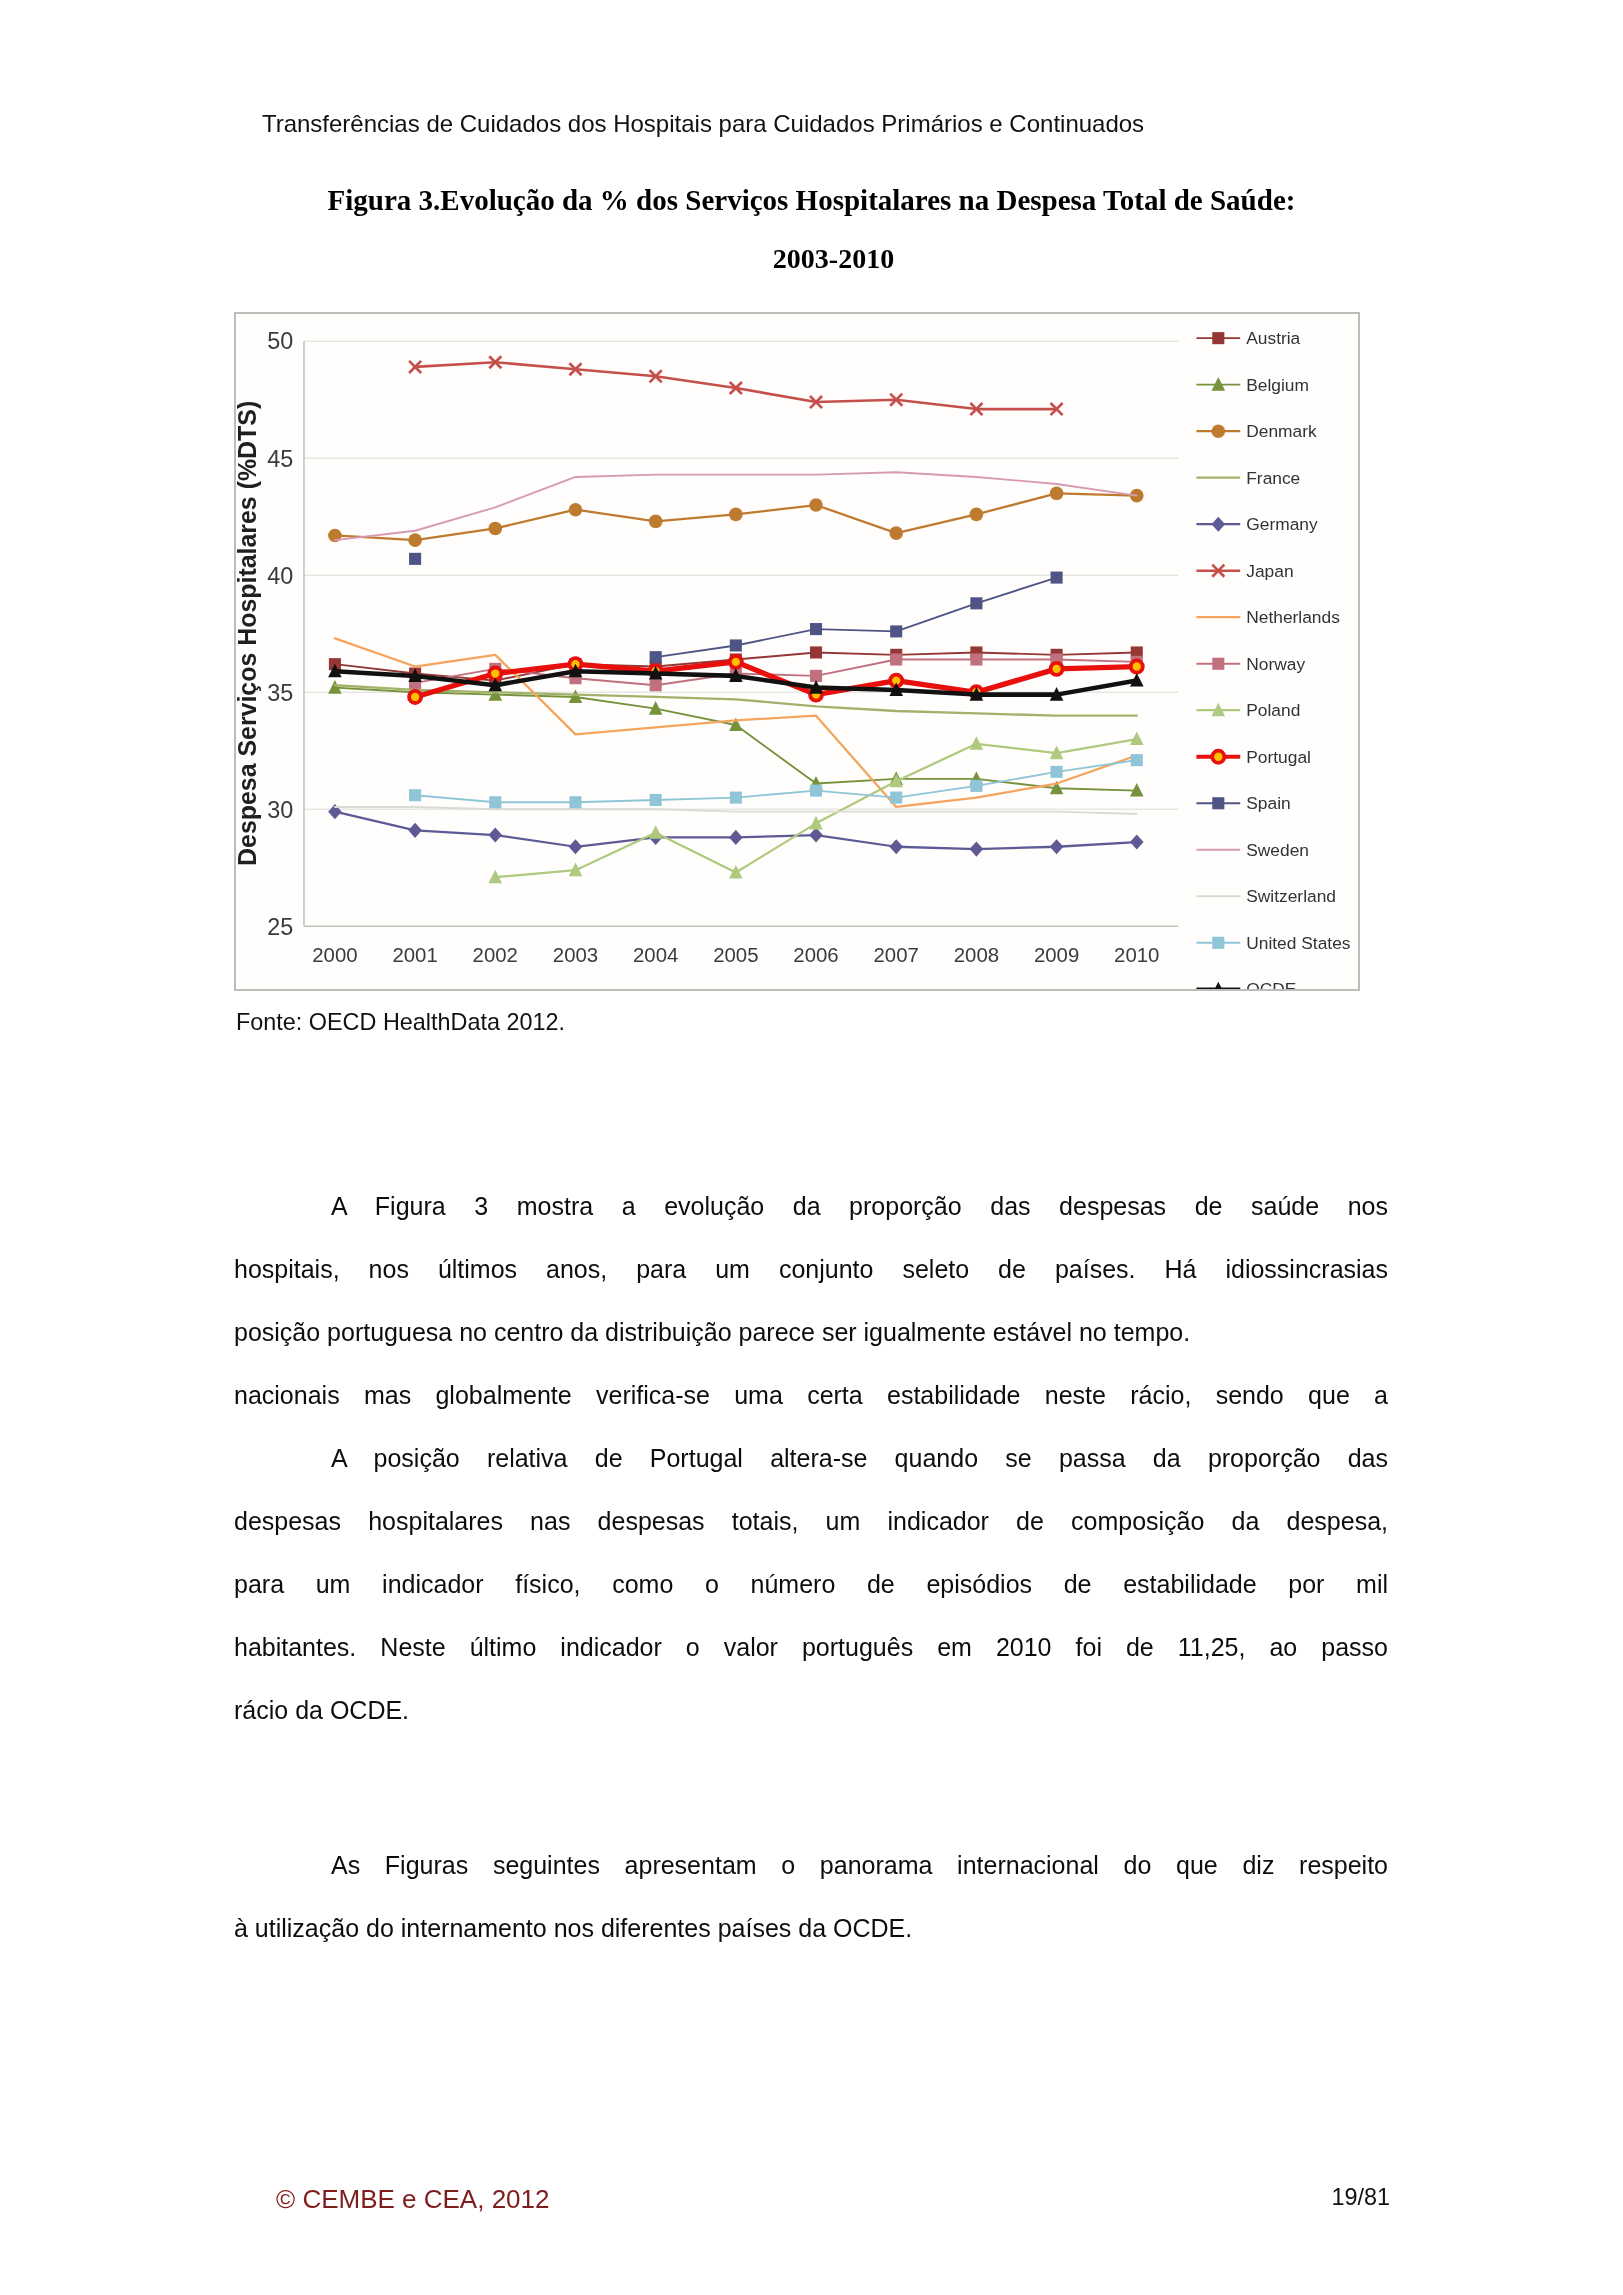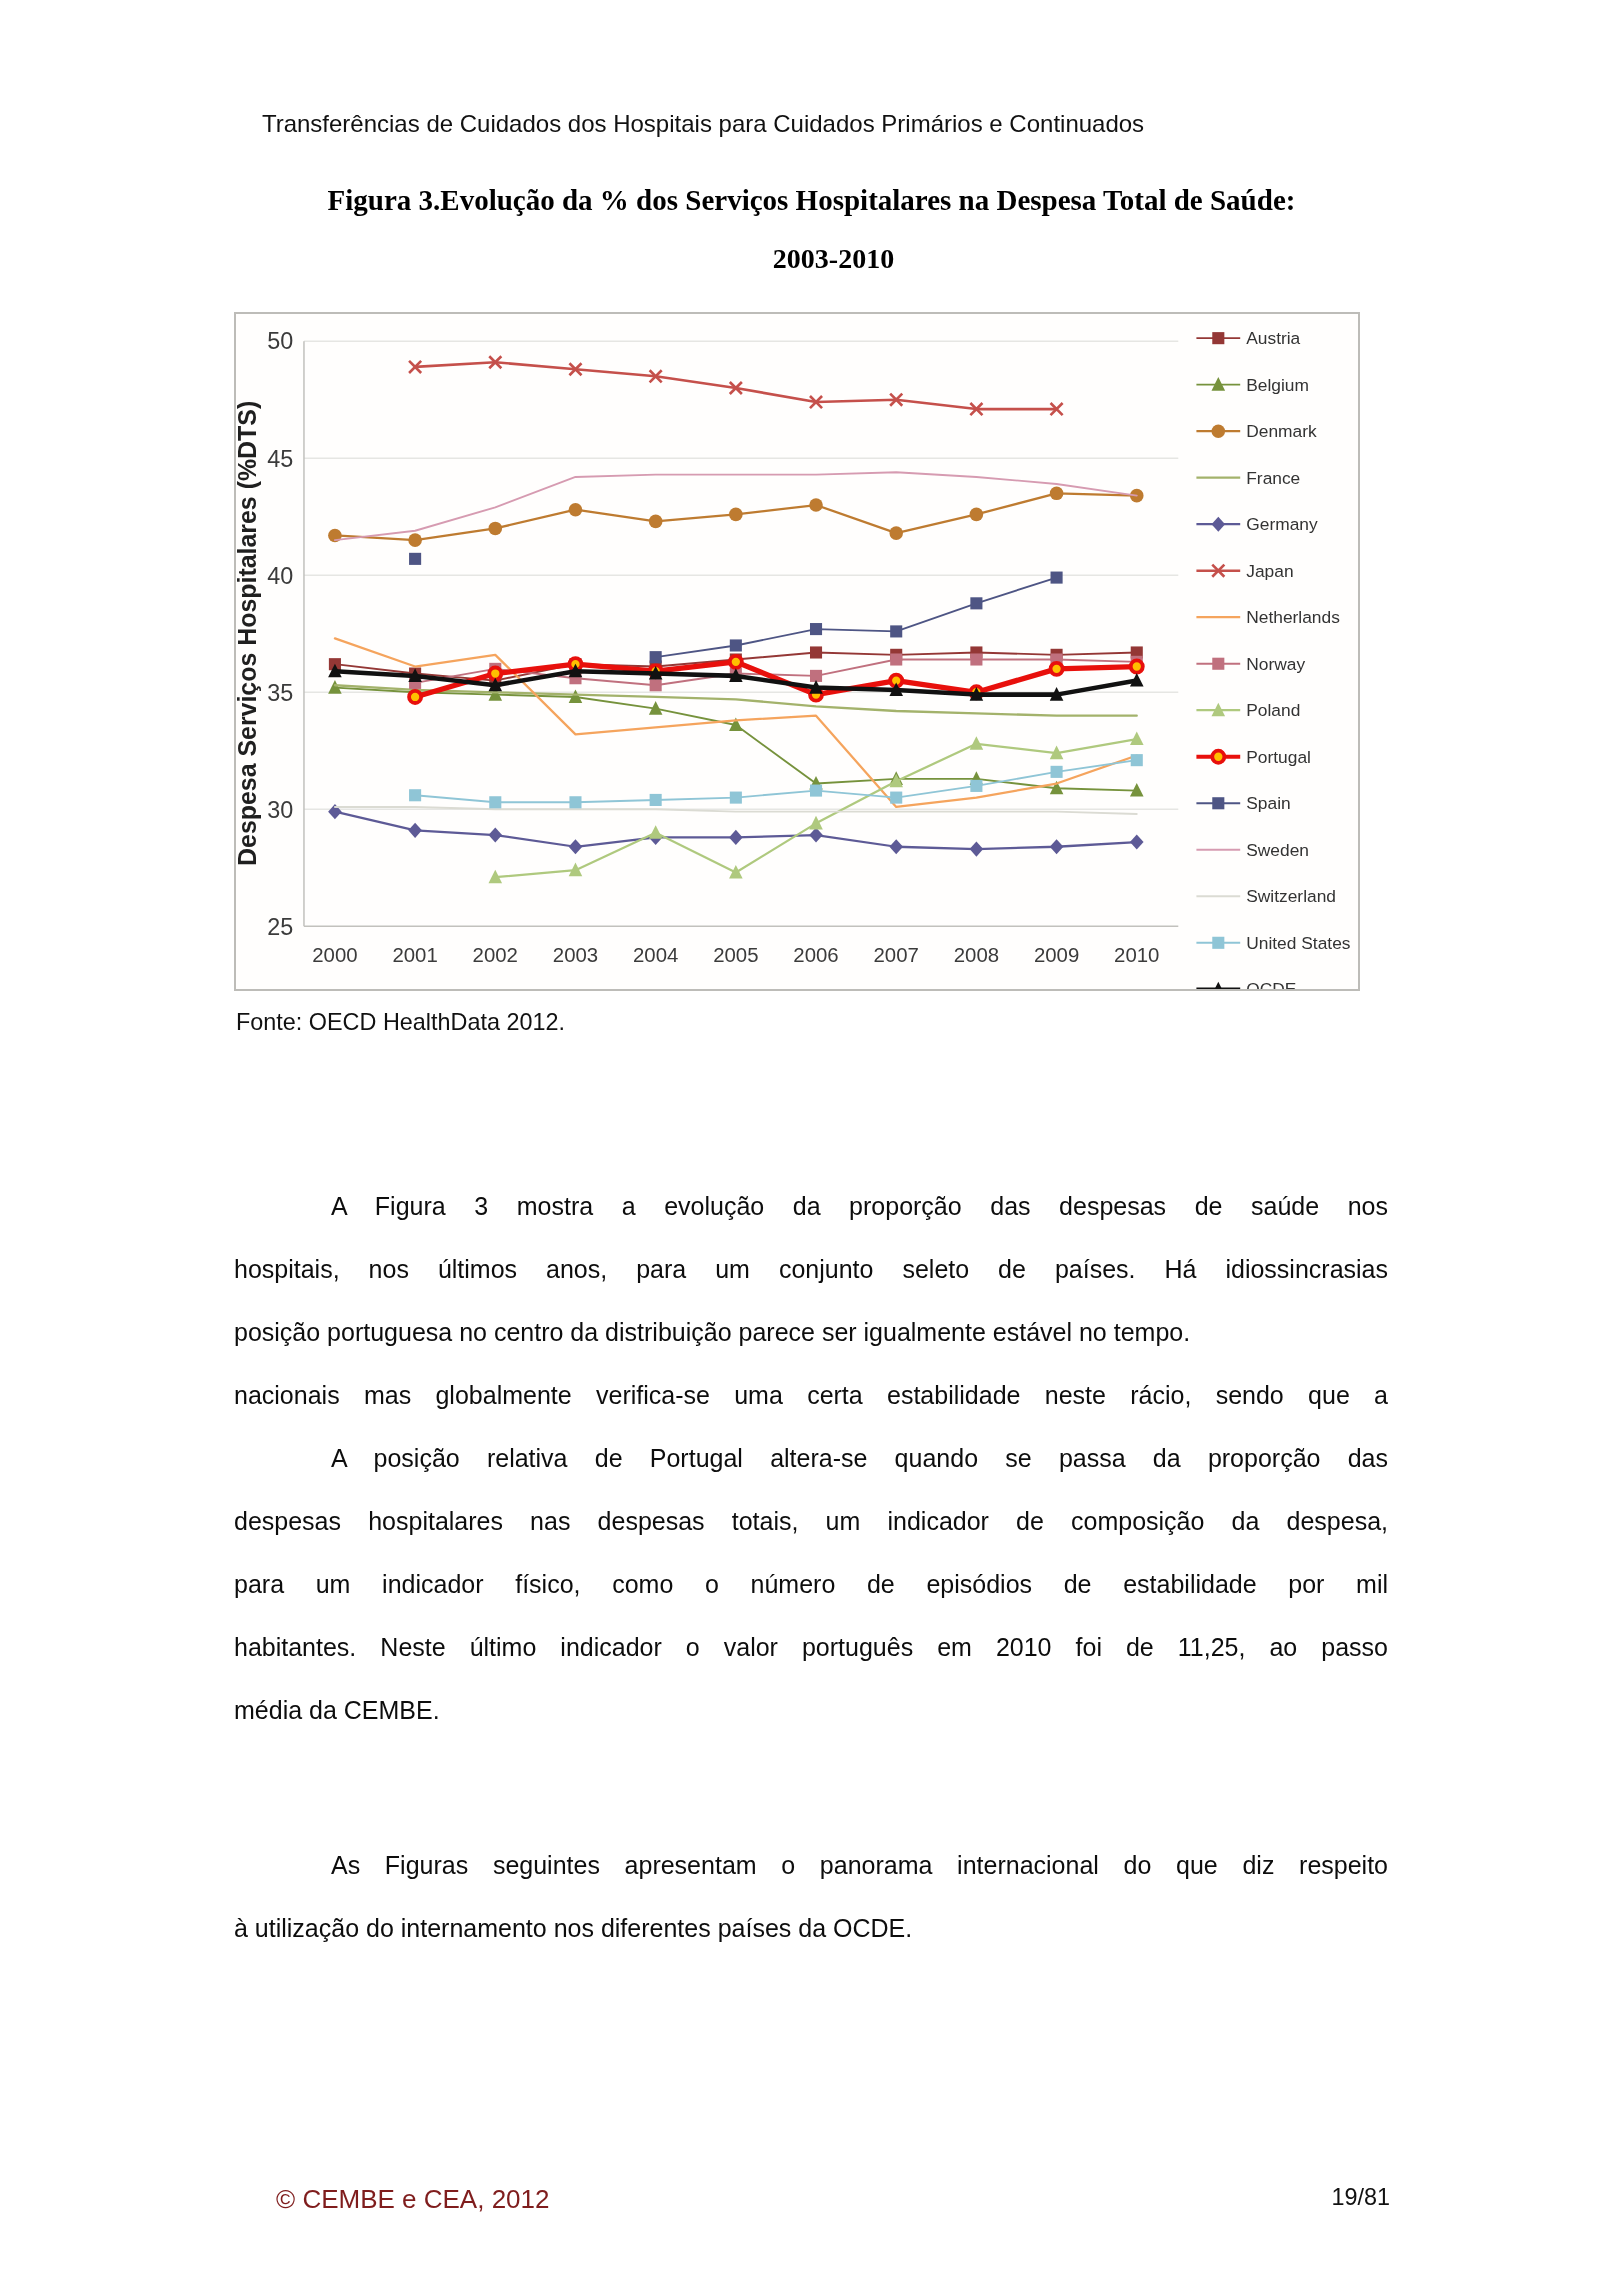--- a/index.html
+++ b/index.html
@@ -297,21 +297,21 @@
         <div class="pline indent">A Figura 3 mostra a evolução da proporção das despesas de saúde nos</div>
         <div class="pline">hospitais, nos últimos anos, para um conjunto seleto de países. Há idiossincrasias</div>
         <div class="pline lastline">posição portuguesa no centro da distribuição parece ser igualmente estável no tempo.</div>
         <div class="pline">nacionais mas globalmente verifica-se uma certa estabilidade neste rácio, sendo que a</div>
       </div>
       <div style="margin-top: 0px;">
         <div class="pline indent">A posição relativa de Portugal altera-se quando se passa da proporção das</div>
         <div class="pline">despesas hospitalares nas despesas totais, um indicador de composição da despesa,</div>
         <div class="pline">para um indicador físico, como o número de episódios de estabilidade por mil</div>
         <div class="pline">habitantes. Neste último indicador o valor português em 2010 foi de 11,25, ao passo</div>
-        <div class="pline lastline">média da CEMBE.</div>
+        <div class="pline lastline">rácio da OCDE.</div>
       </div>
       <div style="margin-top: 92px;">
         <div class="pline indent">As Figuras seguintes apresentam o panorama internacional do que diz respeito</div>
         <div class="pline lastline">à utilização do internamento nos diferentes países da OCDE.</div>
       </div>
     </div>
 
   <div class="footer-left">© CEMBE e CEA, 2012</div>
   <div class="footer-right">19/81</div>
 </div>

